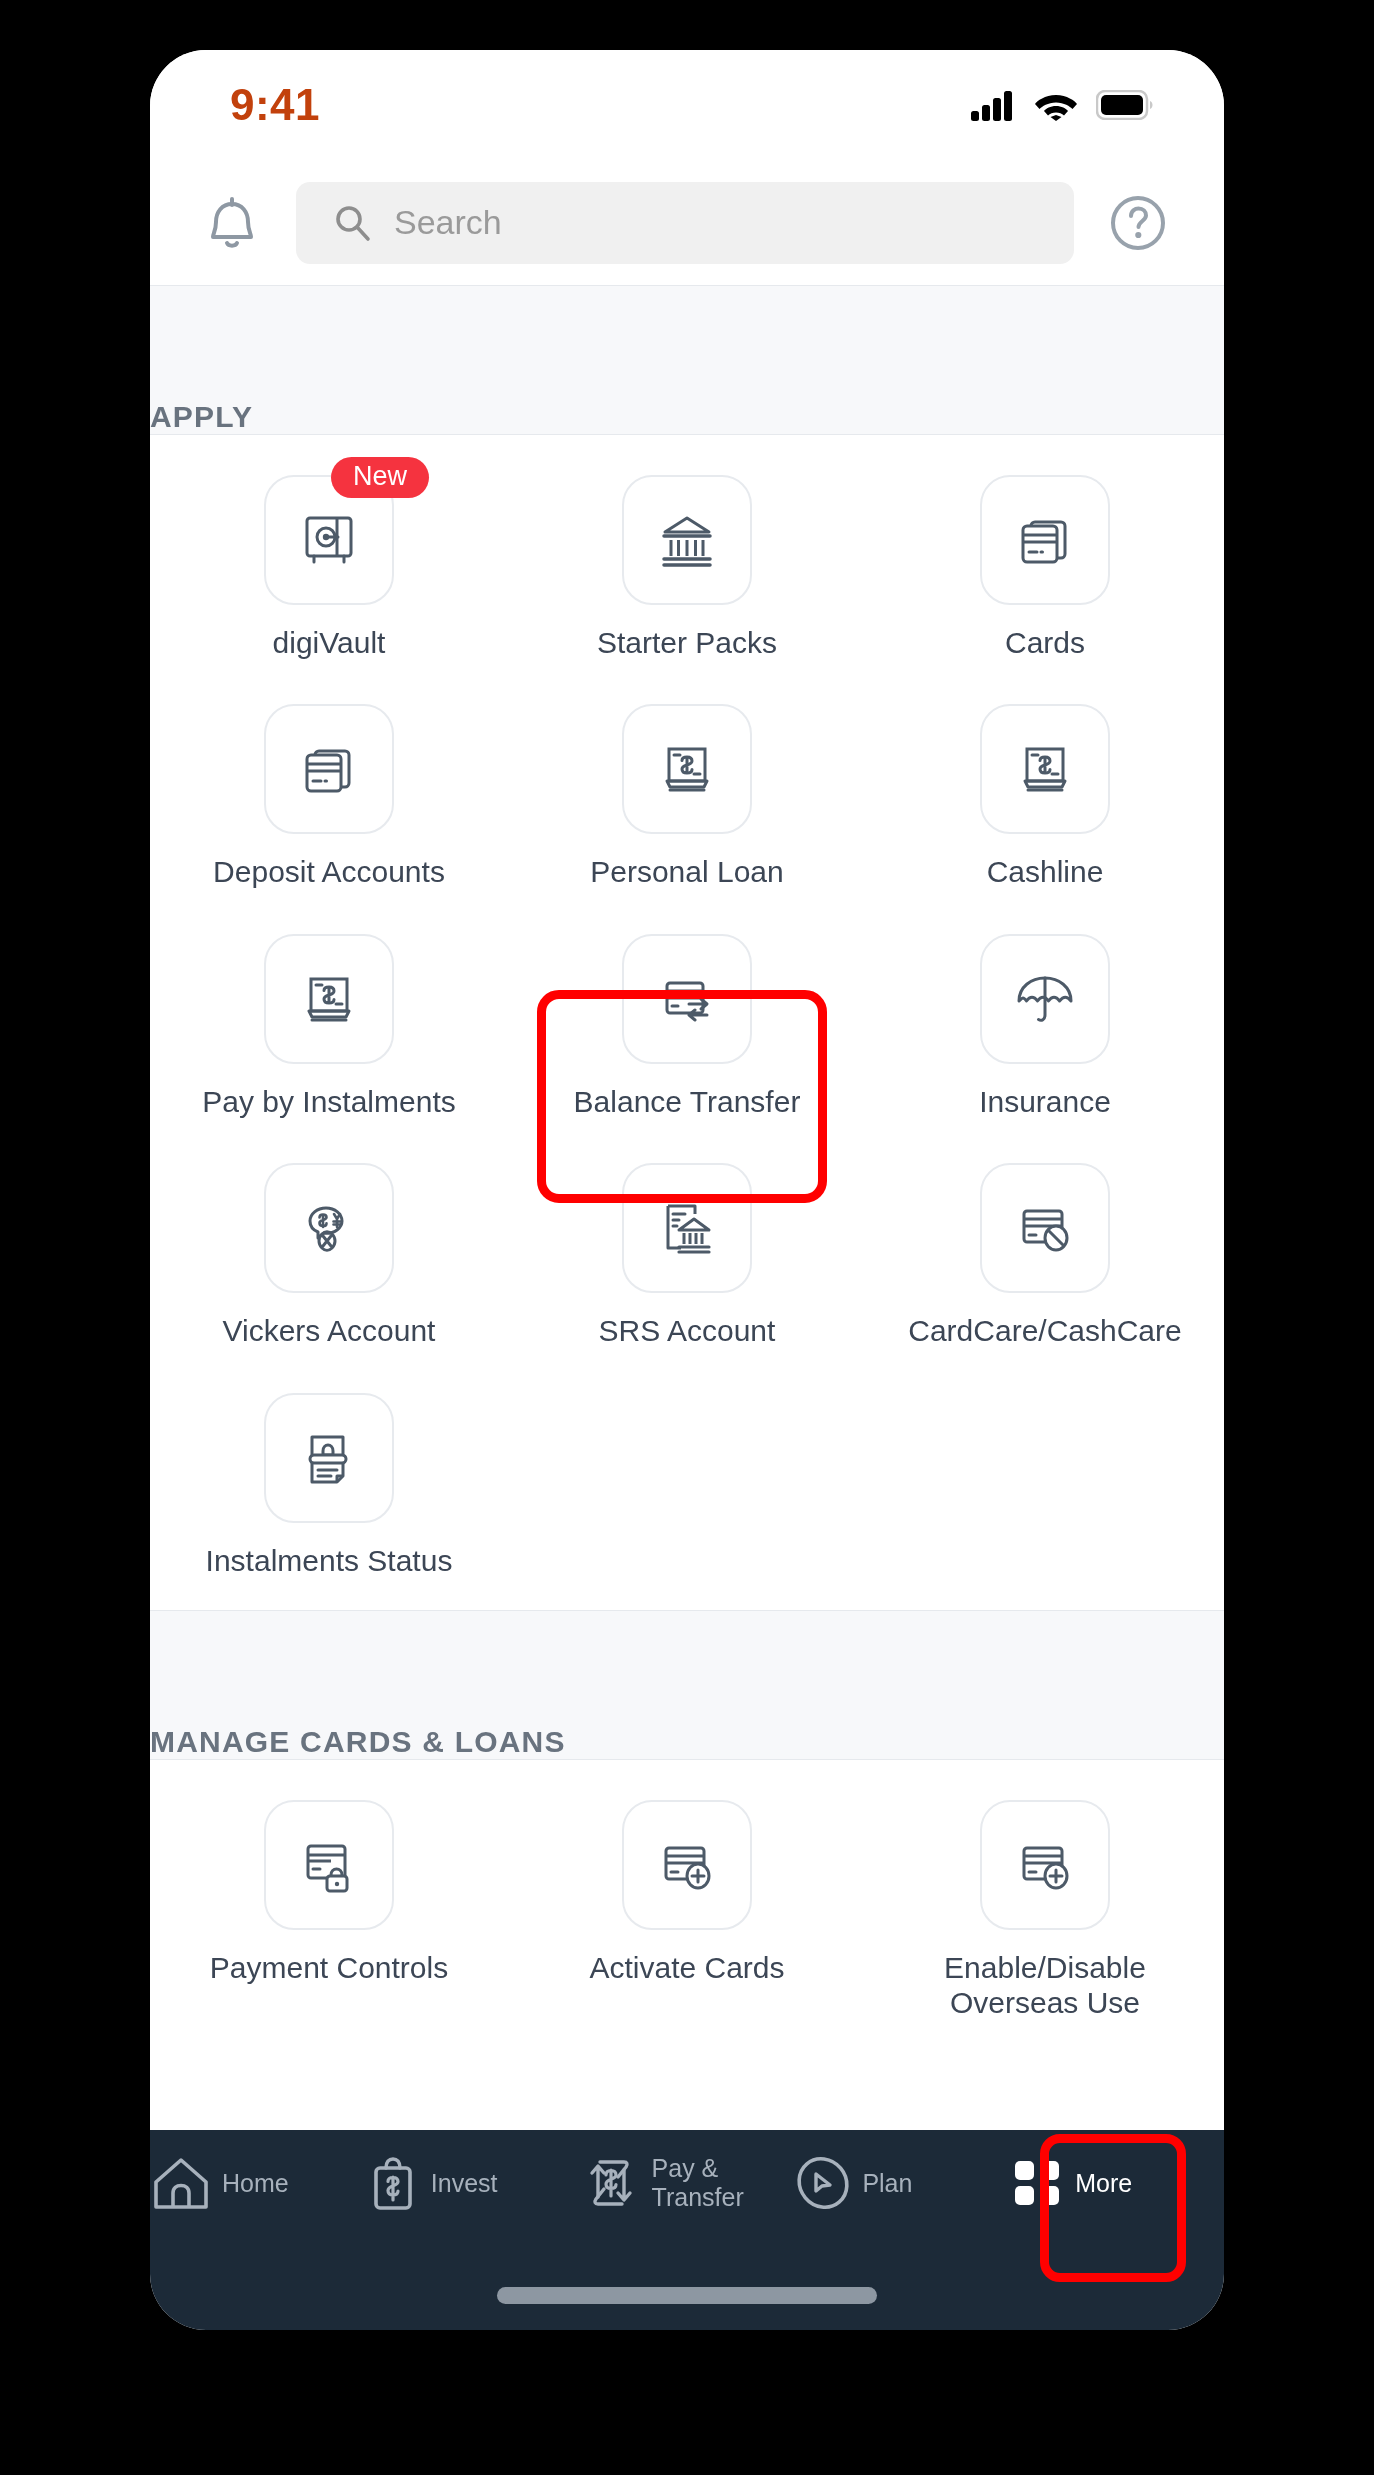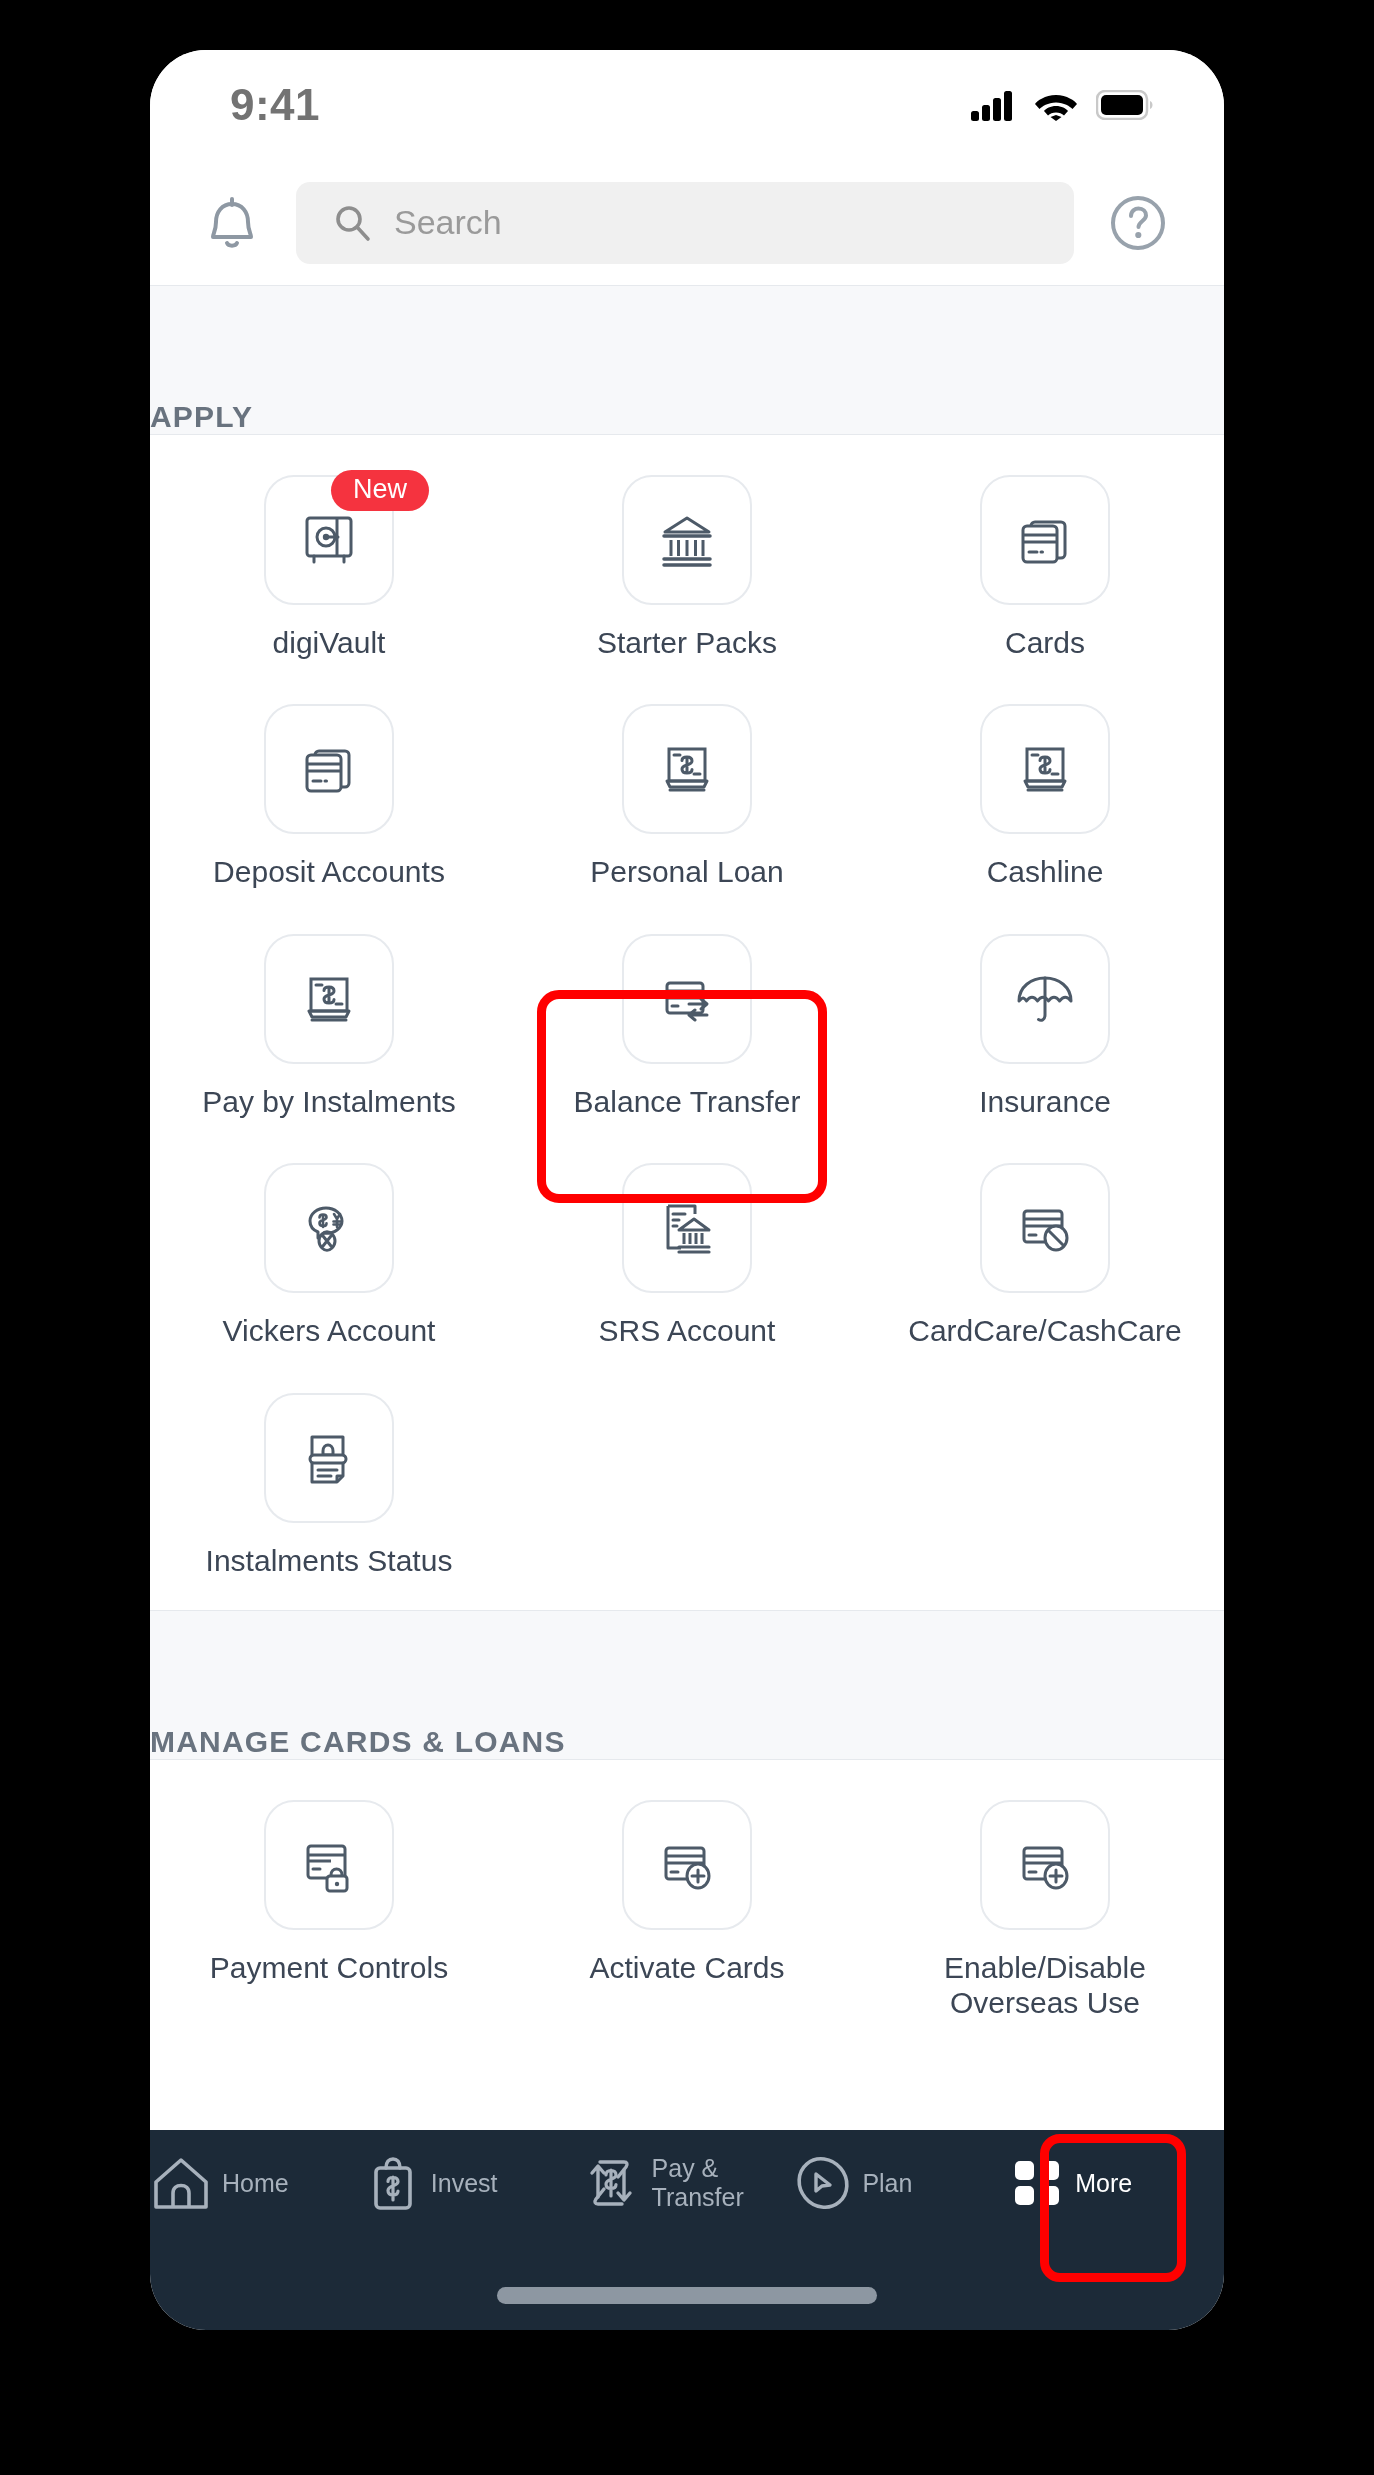--- a/index.html
+++ b/index.html
@@ -32,21 +32,21 @@
     display: flex;
     align-items: center;
     justify-content: space-between;
     padding: 0 70px 0 80px;
     box-sizing: border-box;
     flex: 0 0 auto;
   }
   .status-time {
     font-size: 44px;
     font-weight: bold;
-    color: #737373;
+    color: #c2410c;
     letter-spacing: 0.5px;
   }
   .status-icons {
     display: flex;
     align-items: center;
     gap: 18px;
   }
 
   
   .header {
@@ -145,21 +145,20 @@
     left: 50%;
     margin-left: 2px;
     background: #f5333f;
     color: #ffffff;
     font-size: 27px;
     font-weight: 500;
     border-radius: 24px;
     padding: 6px 22px 8px 22px;
     z-index: 5;
     line-height: 1;
-    margin-top: 13px;
   }
 
   .highlight-box {
     position: absolute;
     border: 9px solid #ff0000;
     border-radius: 22px;
     pointer-events: none;
     z-index: 9;
     box-sizing: border-box;
   }

